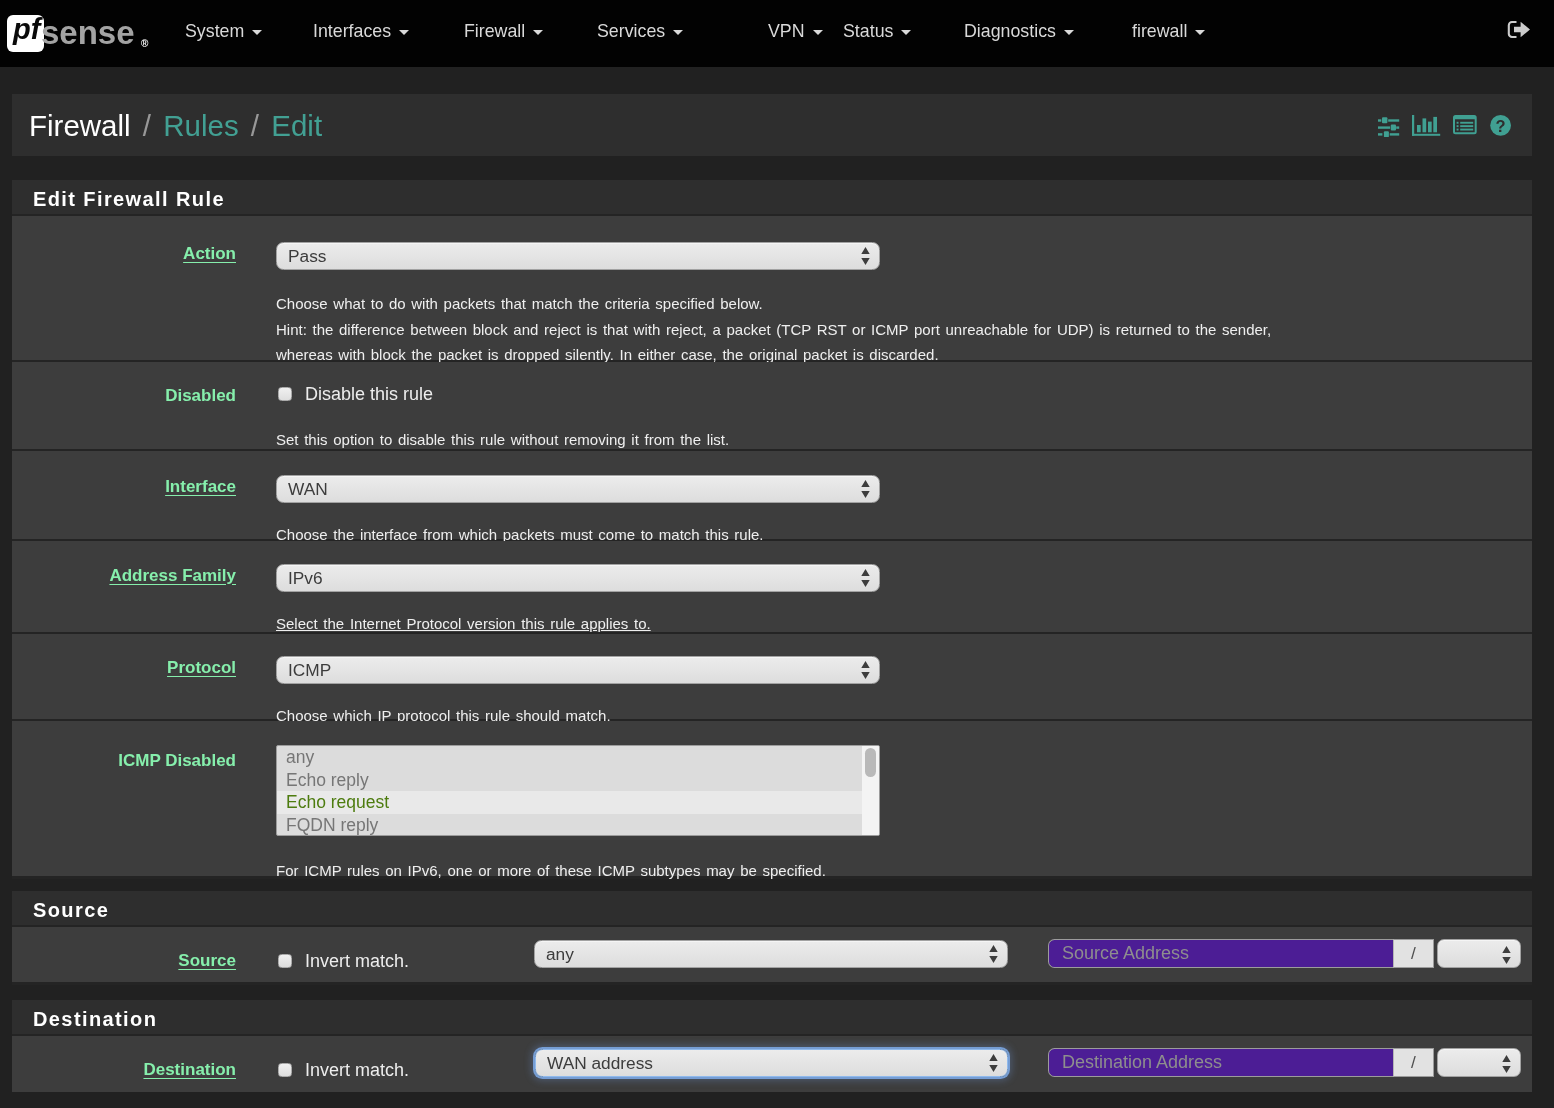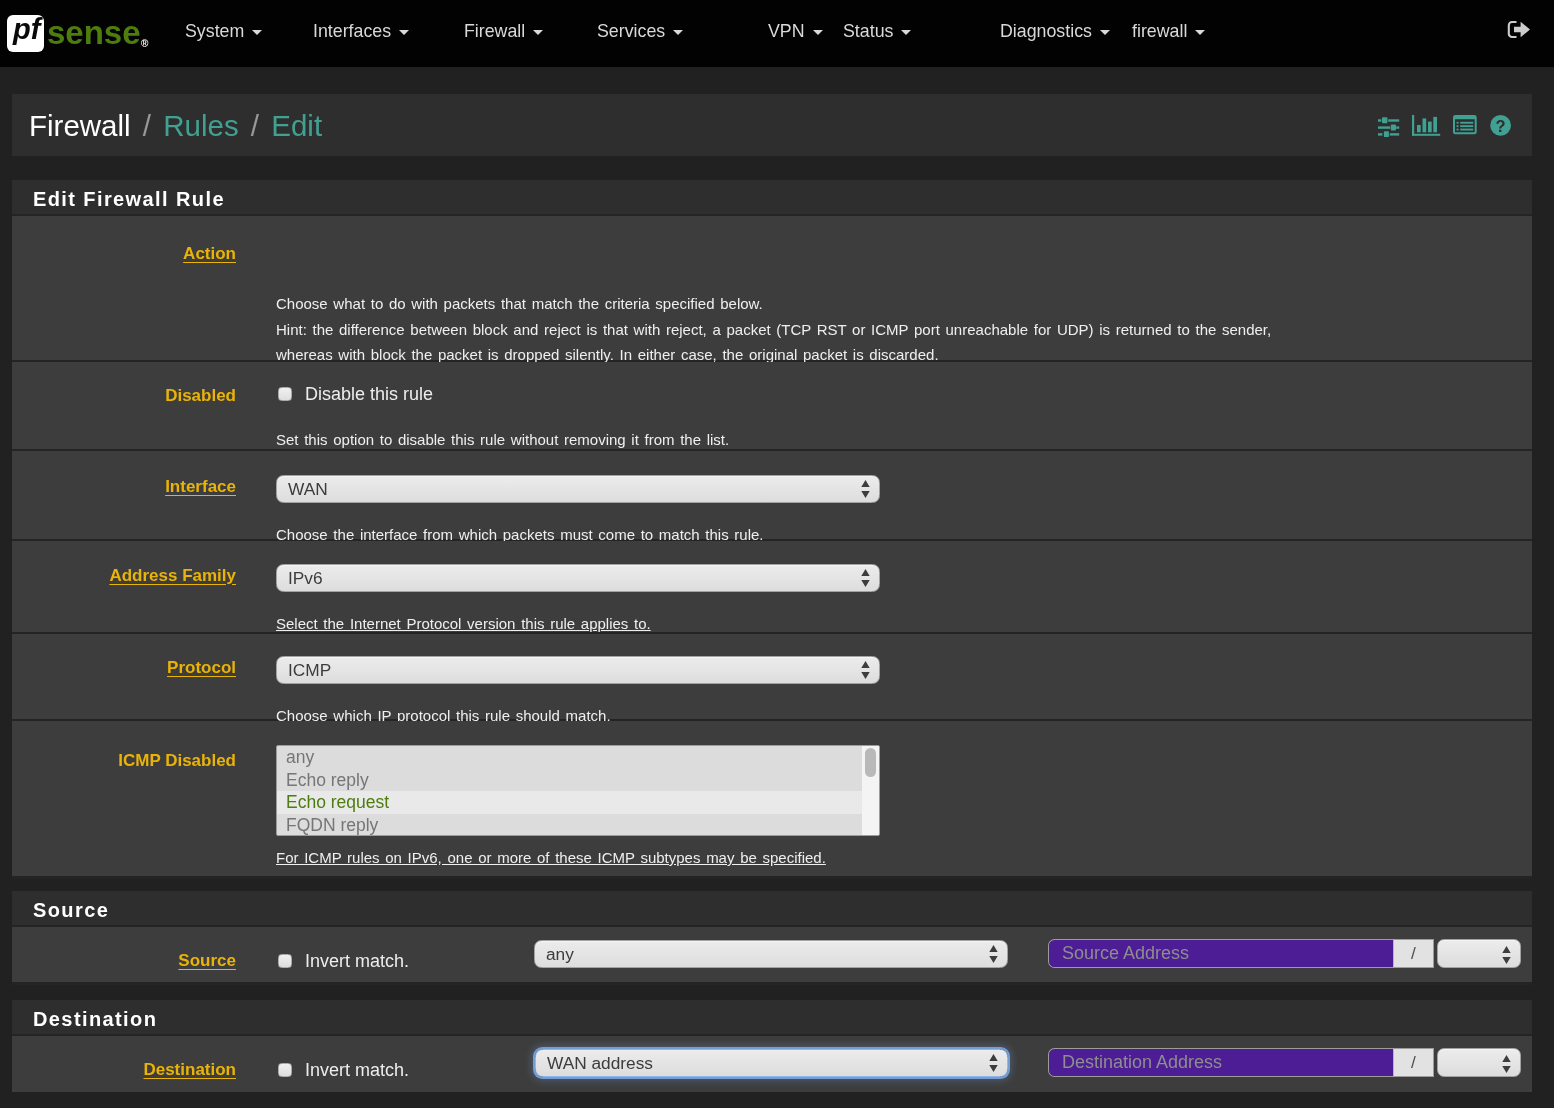--- a/index.html
+++ b/index.html
@@ -3,37 +3,37 @@
 <meta charset="utf-8">
 <style>
 * { margin:0; padding:0; box-sizing:border-box; }
 html,body { width:1554px; height:1108px; background:#212121; font-family:"Liberation Sans", sans-serif; overflow:hidden; position:relative; }
 .abs { position:absolute; }
 
 
 #nav { position:absolute; left:0; top:0; width:1554px; height:67px; background:#020202; }
 #logo-box { position:absolute; left:7px; top:15px; width:37px; height:37px; background:#fff; border-radius:6px; }
 #logo-pf { position:absolute; left:13px; top:13px; font:italic 700 29px "Liberation Sans",sans-serif; color:#0a0a0a; }
-#logo-sense { position:absolute; left:47px; top:14px; font:700 33px "Liberation Sans",sans-serif; color:#4d7c0f; letter-spacing:0px;text-align:right; }
+#logo-sense { position:absolute; left:41px; top:14px; font:700 33px "Liberation Sans",sans-serif; color:#a3a3a3; letter-spacing:0px;text-align:right; }
 #logo-r { position:absolute; left:141px; top:38px; font:700 10px "Liberation Sans",sans-serif; color:#fff; }
 .navitem { position:absolute; top:21px; font-size:17.8px; color:#d9d9d9; white-space:nowrap; }
 .caret { display:inline-block; width:0; height:0; border-left:5.5px solid transparent; border-right:5.5px solid transparent; border-top:5.5px solid #d9d9d9; margin-left:8px; vertical-align:2px; }
 
 
 #crumb { position:absolute; left:12px; top:94px; width:1520px; height:62px; background:#2e2e2e; }
 #crumbtext { position:absolute; left:17px; top:15px; font-size:29.5px; color:#fff; }
 #crumbtext .sep { color:#989898; margin:0 4px; display:inline-block; }
 a.teal { color:#42a093; text-decoration:none; }
 
 
 .panel { position:absolute; left:12px; width:1520px; background:#242424; }
 .phead { position:absolute; left:0; width:1520px; height:34px; background:#2e2e2e; }
 .phead span { position:absolute; left:21px; top:8px; font-weight:700; font-size:20px; color:#fff; letter-spacing:1.4px; }
 .row { position:absolute; left:0; width:1520px; background:#3d3d3d; }
-.lbl { position:absolute; left:0; text-align:right; font-weight:700; font-size:17px; color:#eab308; }
+.lbl { position:absolute; left:0; text-align:right; font-weight:700; font-size:17px; color:#86efac; }
 .lbl u { text-decoration:underline; text-underline-offset:3px; }
 .help { position:absolute; left:264px; font-size:15px; word-spacing:1.5px; line-height:25.5px; color:#efefef; white-space:nowrap;margin-top:12px; }
 
 
 .sel { position:absolute; height:28px; background:linear-gradient(#ececec,#dddddd); border:1px solid #a2a2a2; border-radius:7.5px; font-size:17.3px; color:#3c3c3c; line-height:27.5px; padding-left:11px; white-space:nowrap; box-shadow:inset 0 1px 0 #f5f5f5; }
 .sel svg { position:absolute; right:9px; top:3.5px; }
 .cb { position:absolute; width:14px; height:14px; background:linear-gradient(#f0f0f0,#dedede); border:1px solid #ababab; border-radius:3.5px; }
 .cblab { position:absolute; font-size:18px; color:#ededed; white-space:nowrap; }
 
 
@@ -57,21 +57,21 @@
   <div id="logo-box"></div>
   <div id="logo-pf">pf</div>
   <div id="logo-sense">sense</div>
   <div id="logo-r">®</div>
   <span class="navitem" style="left:185px;">System<span class="caret"></span></span>
   <span class="navitem" style="left:313px;">Interfaces<span class="caret"></span></span>
   <span class="navitem" style="left:464px;">Firewall<span class="caret"></span></span>
   <span class="navitem" style="left:597px;">Services<span class="caret"></span></span>
   <span class="navitem" style="left:737px;margin-left:31px;">VPN<span class="caret"></span></span>
   <span class="navitem" style="left:843px;">Status<span class="caret"></span></span>
-  <span class="navitem" style="left:1000px;">Diagnostics<span class="caret"></span></span>
+  <span class="navitem" style="left:964px;">Diagnostics<span class="caret"></span></span>
   <span class="navitem" style="left:1132px;">firewall<span class="caret"></span></span>
   <svg class="abs" style="left:1507px; top:20px;" width="24" height="19" viewBox="0 0 24 19">
     <path d="M9.5 2 H5 a3.2 3.2 0 0 0 -3.2 3.2 v8.6 A3.2 3.2 0 0 0 5 17 h4.5" fill="none" stroke="#cccccc" stroke-width="2.1"></path>
     <path d="M7 6.8 h6.6 v-5 l9.4 7.7 -9.4 7.7 v-5 H7 z" fill="#cccccc"></path>
   </svg>
 </div>
 
 <div id="crumb">
   <div id="crumbtext">Firewall <span class="sep">/</span> <a class="teal">Rules</a> <span class="sep">/</span> <a class="teal">Edit</a></div>
   <svg class="abs" style="left:1366px; top:22.5px;" width="22" height="20" viewBox="0 0 22 20">
@@ -114,20 +114,25 @@
   </svg>
 </div>
 
 <div class="panel" style="top:180px; height:699px;">
   <div class="phead" style="top:0;">
       <span>Edit Firewall Rule</span>
     </div>
 
   <div class="row" style="top:36px; height:144px;">
     <div class="lbl" style="width:224px; top:28px;"><u>Action</u></div>
+    <div class="sel" style="left:264px; top:26px; width:604px;">Pass
+      <svg width="9" height="18" viewBox="0 0 9 18">
+          <path d="M4.5 0 L8.7 7 H0.3 Z M4.5 18 L0.3 11 H8.7 Z" fill="#3d3d3d"></path>
+        </svg>
+    </div>
     <div class="help" style="top:63px;">Choose what to do with packets that match the criteria specified below.<br>Hint: the difference between block and reject is that with reject, a packet (TCP RST or ICMP port unreachable for UDP) is returned to the sender,<br>whereas with block the packet is dropped silently. In either case, the original packet is discarded.</div>
   </div>
 
   <div class="row" style="top:182px; height:87px;">
     <div class="lbl" style="width:224px; top:24px;">Disabled</div>
     <div class="cb" style="left:266px; top:25px;"></div>
     <div class="cblab" style="left:293px; top:22px;">Disable this rule</div>
     <div class="help" style="top:53px;">Set this option to disable this rule without removing it from the list.</div>
   </div>
 
@@ -164,21 +169,21 @@
   <div class="row" style="top:541px; height:155px;">
     <div class="lbl" style="width:224px; top:30px;">ICMP Disabled</div>
     <div id="listbox">
       <div class="opt">any</div>
       <div class="opt">Echo reply</div>
       <div class="opt selop">Echo request</div>
       <div class="opt">FQDN reply</div>
       <div id="lb-track"></div>
       <div id="lb-thumb"></div>
     </div>
-    <div class="help" style="top:112px;text-decoration:underline;">For ICMP rules on IPv6, one or more of these ICMP subtypes may be specified.</div>
+    <div class="help" style="top:125px;">For ICMP rules on IPv6, one or more of these ICMP subtypes may be specified.</div>
   </div>
 </div>
 
 <div class="panel" style="top:891px; height:94px;">
   <div class="phead" style="top:0;">
       <span>Source</span>
     </div>
   <div class="row" style="top:36px; height:55px;">
     <div class="lbl" style="width:224px; top:24px;"><u>Source</u></div>
     <div class="cb" style="left:266px; top:27px;"></div>

